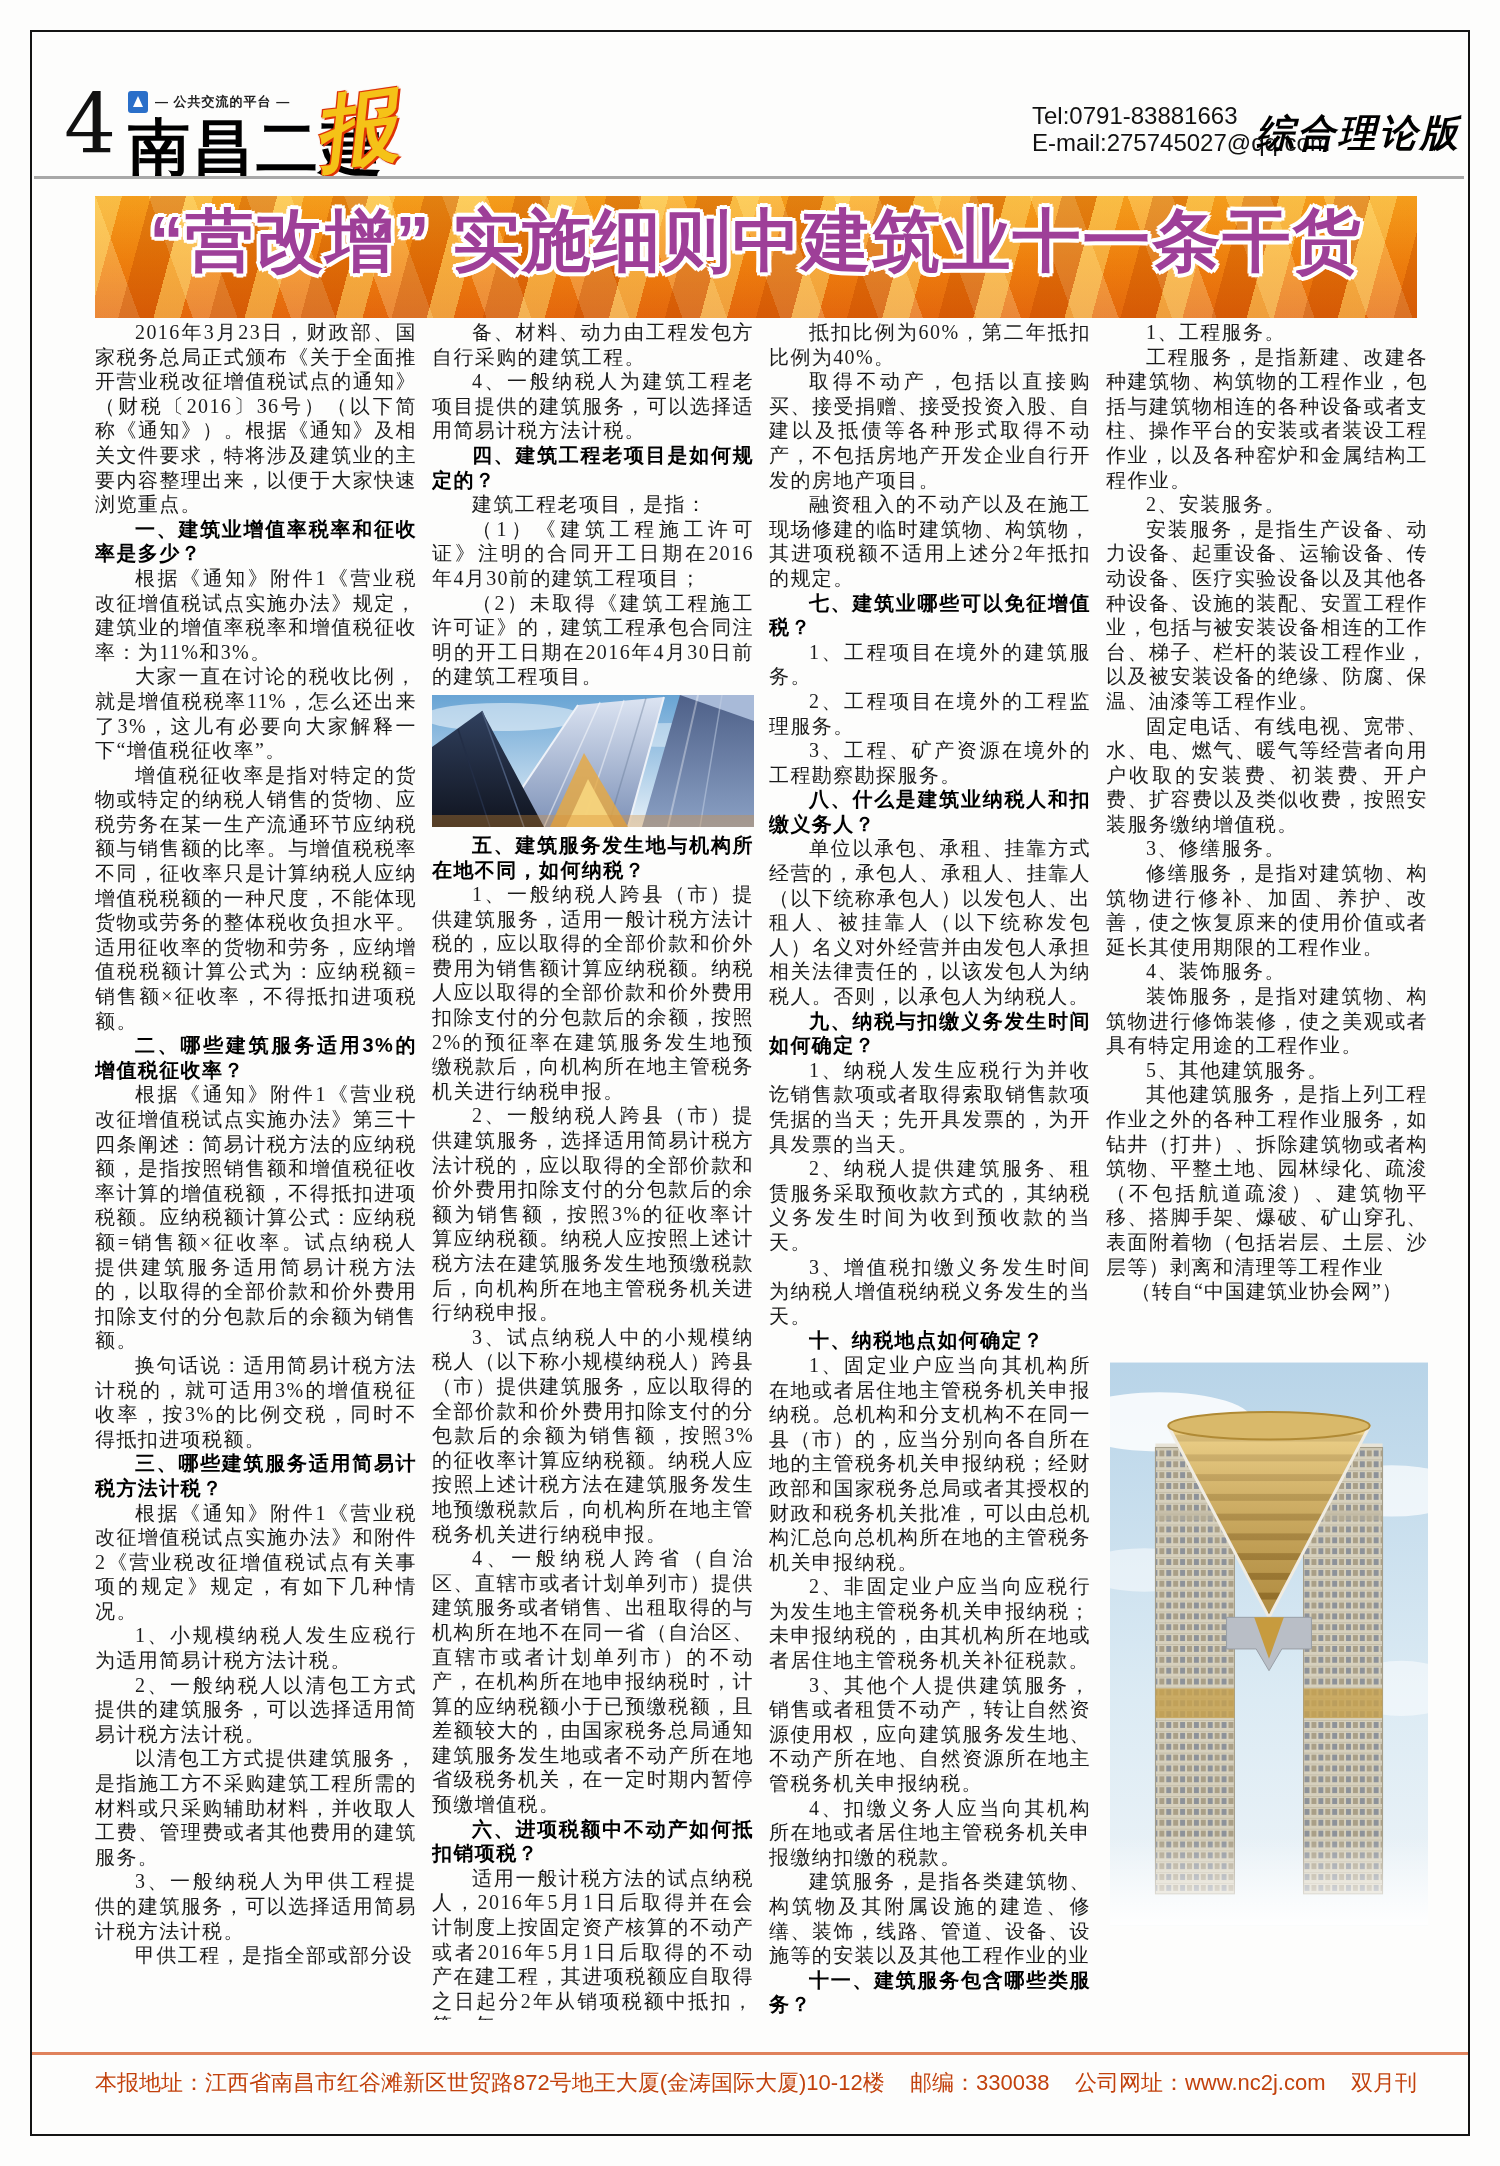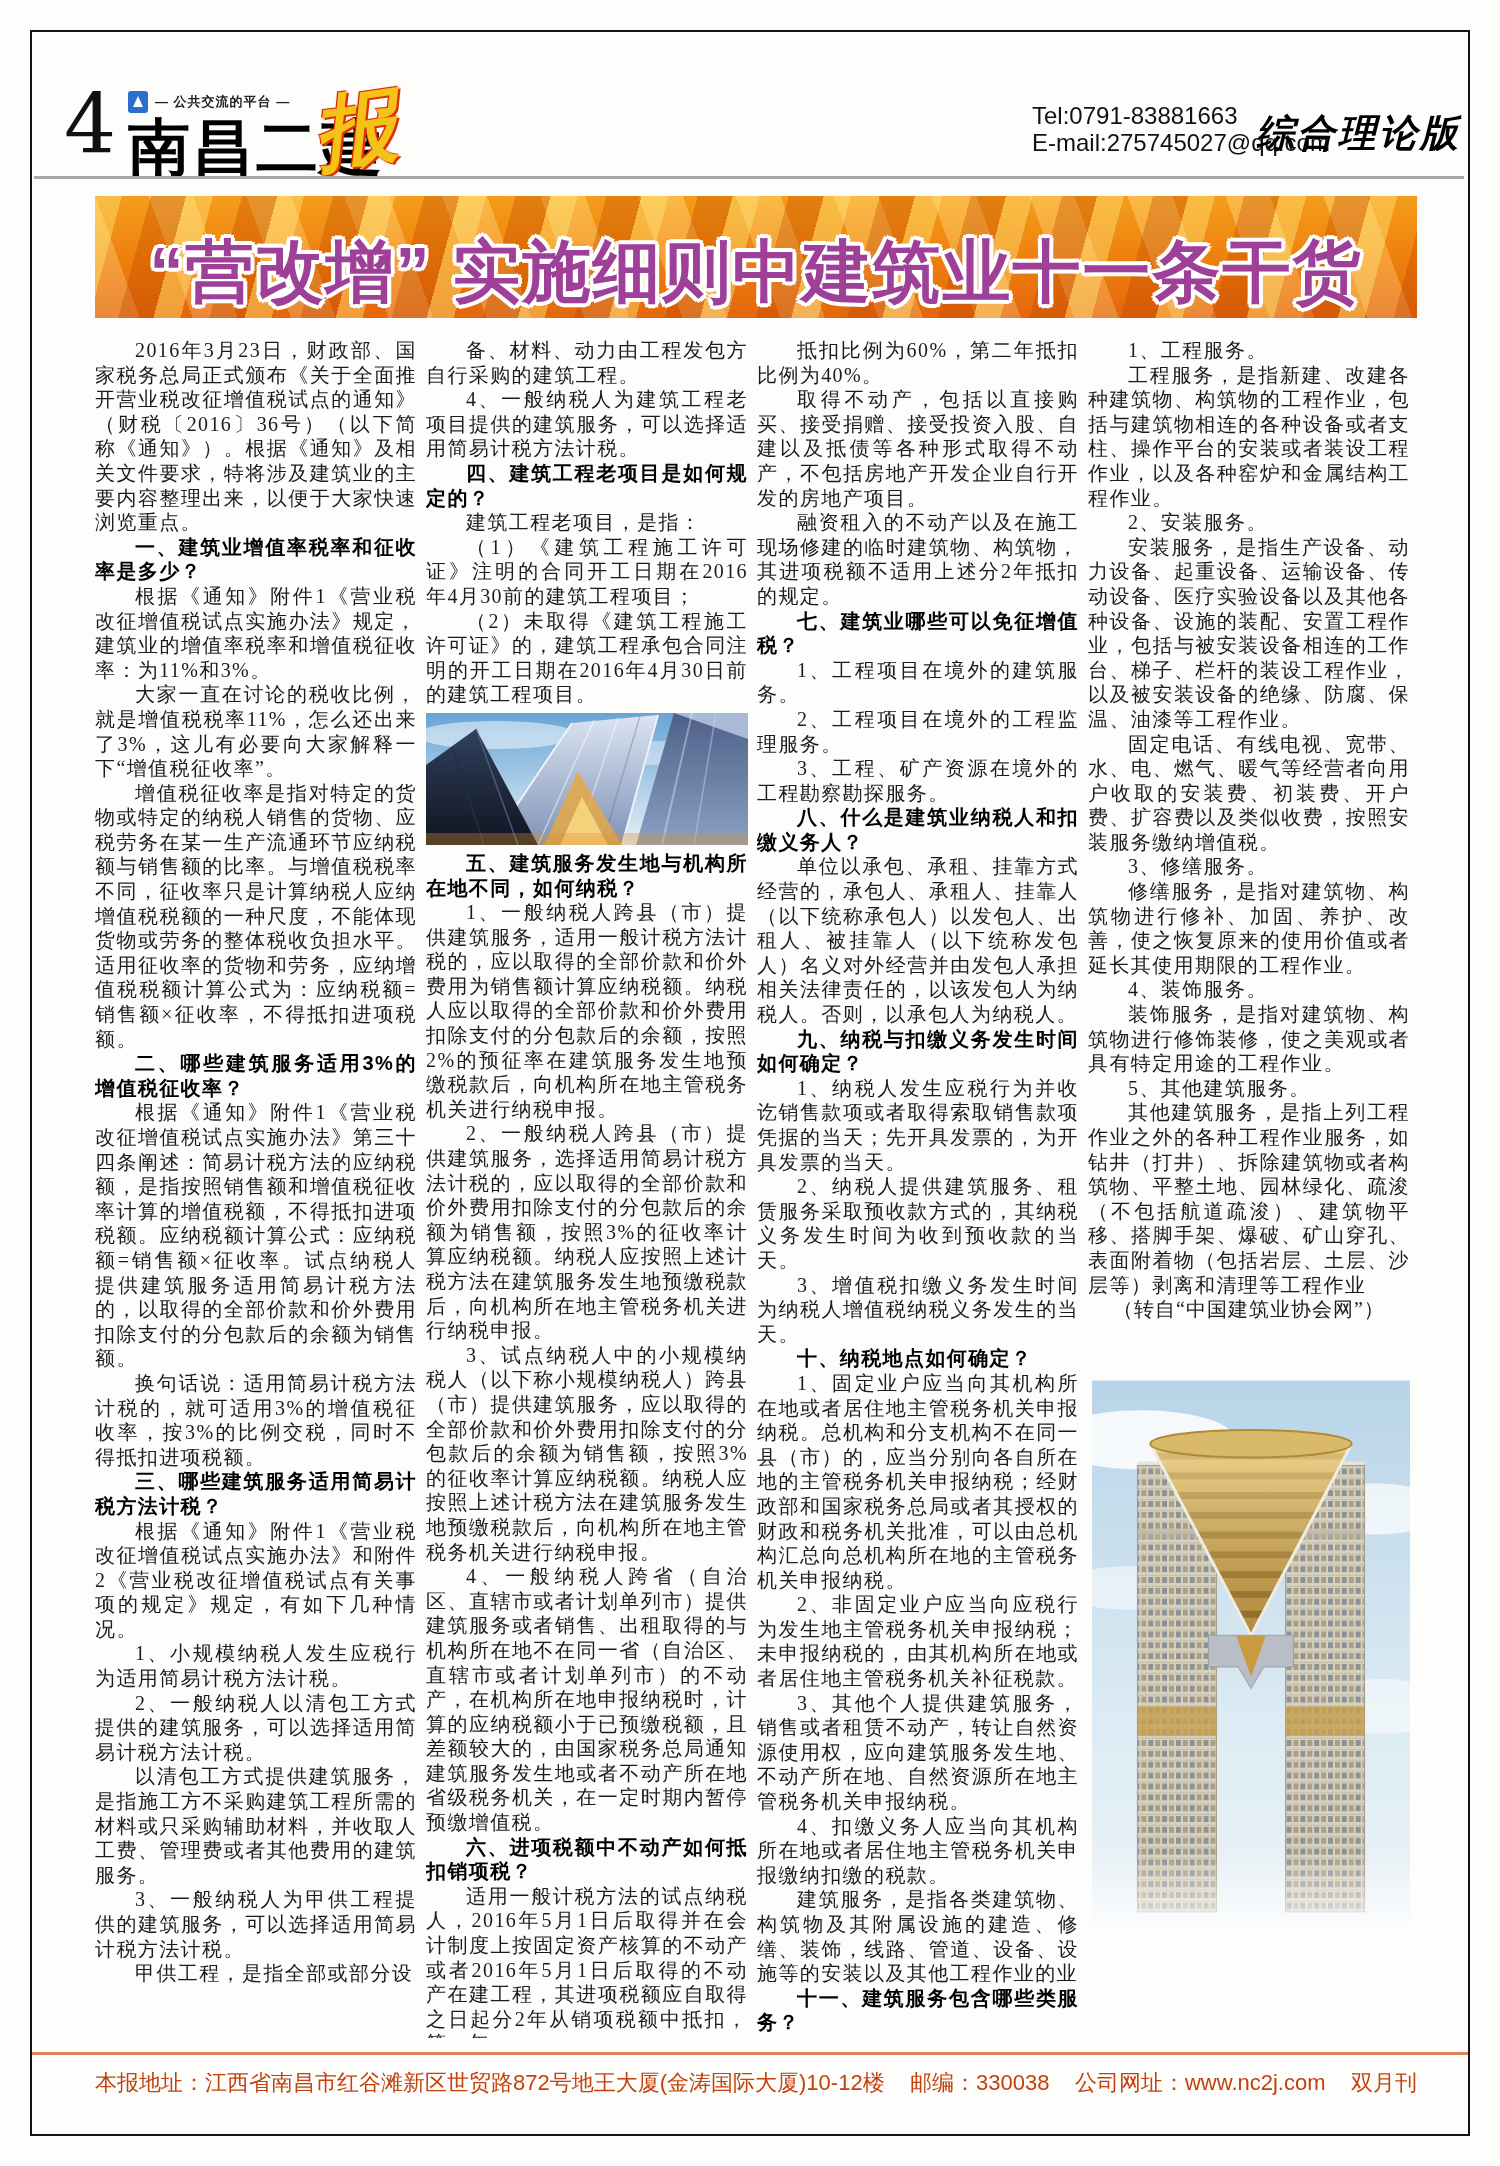--- a/index.html
+++ b/index.html
@@ -24,32 +24,32 @@
               font-family:"DejaVu Serif",serif;
               text-shadow:2px 2px 0 #de3206,-1px -1px 0 #de3206,0 0 2px #a02000;}
   .contact{position:absolute;left:1032px;top:102px;font-family:"Liberation Sans",sans-serif;
            font-size:24px;line-height:27px;color:#111;}
   .edition{position:absolute;left:1256px;top:108px;font-family:"Liberation Sans",sans-serif;
            font-size:38px;font-weight:bold;letter-spacing:3px;color:#000;white-space:nowrap;font-style:italic;}
   .hdr-rule{position:absolute;left:34px;top:176px;width:1430px;height:0;
             border-bottom:3px solid #a8a8a8;}
   
   .banner{position:absolute;left:95px;top:196px;width:1322px;height:122px;overflow:hidden;
-          display:flex;align-items:flex-end;justify-content:center;
+          display:flex;align-items:flex-start;justify-content:center;
           background:
             repeating-linear-gradient(105deg, rgba(255,222,110,.50) 0 26px, rgba(255,170,40,.12) 26px 54px, rgba(198,84,0,.38) 54px 88px),
             repeating-linear-gradient(70deg, rgba(255,242,190,.28) 0 42px, rgba(226,112,14,.22) 42px 92px),
             linear-gradient(180deg,#f8a81d,#ee7a08 55%,#df5808);}
   .banner-text{font-family:"Liberation Sans",sans-serif;font-size:68px;font-weight:900;
                letter-spacing:2px;color:#9e3f98;white-space:nowrap;
                text-shadow:-4px 0 0 #fff,4px 0 0 #fff,0 -4px 0 #fff,0 4px 0 #fff,
                            -3px -3px 0 #fff,3px -3px 0 #fff,-3px 3px 0 #fff,3px 3px 0 #fff;}
   
-  .main{position:absolute;left:95px;top:338px;width:1322px;height:1700px;
-        display:flex;gap:9px;}
+  .main{position:absolute;left:95px;top:320px;width:1322px;height:1700px;
+        display:flex;gap:15px;}
   .col{width:322px;height:100%;overflow:hidden;flex:none;}
   .para{font-size:20px;line-height:24.6px;letter-spacing:1.4px;text-align:justify;
         text-indent:2em;margin:0;color:#1b1b1b;}
   .para.heading{font-family:"Liberation Sans",sans-serif;font-weight:bold;color:#000;}
   .para.center{text-indent:0;text-align:center;letter-spacing:1px;}
   figure{margin:0;}
   .photo-building{margin:6px 0;}
   .photo-building svg{display:block;width:322px;height:132px;}
   .photo-tower{margin-top:55px;}
   .photo-tower svg{display:block;width:318px;height:570px;margin-left:4px;}

